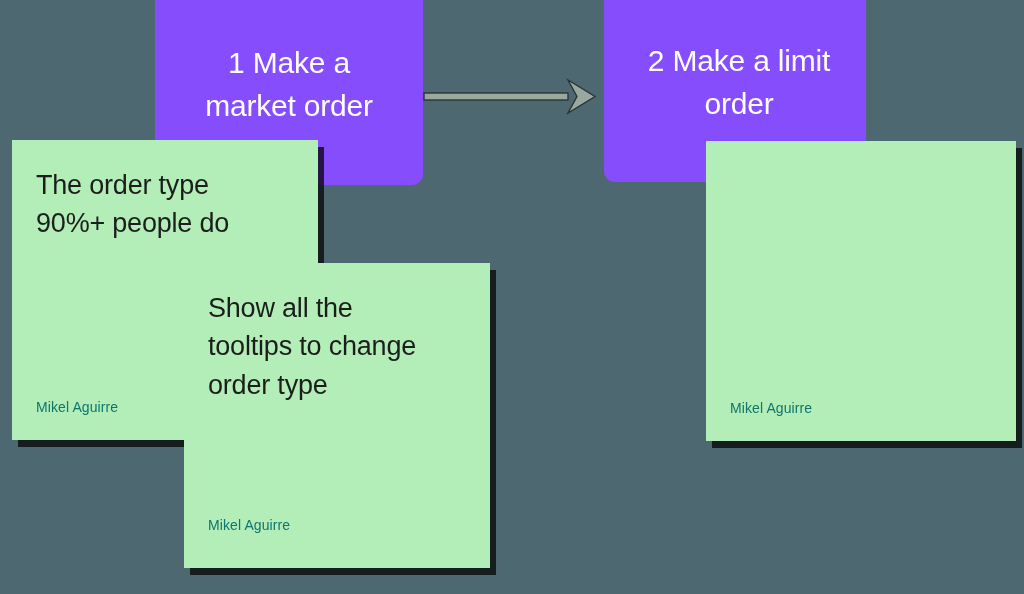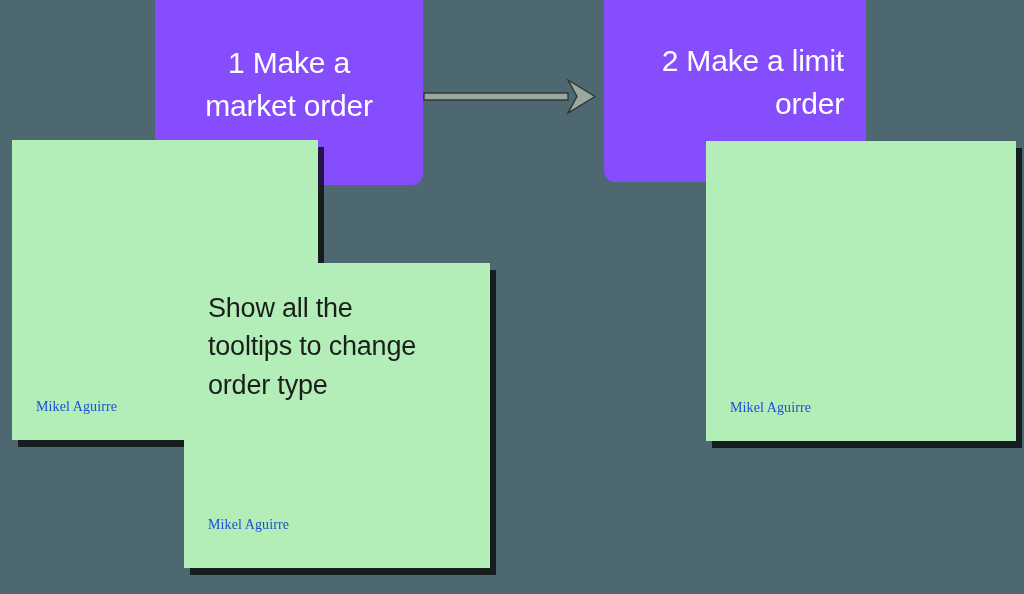--- a/index.html
+++ b/index.html
@@ -44,21 +44,21 @@
     width: 268px;
     height: 201px;
   }
   #step-2 {
     left: 604px;
     top: -16px;
     width: 262px;
     height: 198px;
   }
   #step-2 .step-text {
-    text-align: right;
+    text-align: center;
     width: 100%;
     padding-left: 8px;
   }
 
   
   #connector {
     position: absolute;
     left: 420px;
     top: 72px;
     width: 190px;
@@ -78,27 +78,26 @@
   }
   .sticky .sticky-text {
     color: #1b1f1c;
     font-size: 27px;
     line-height: 1.42;
     letter-spacing: -0.2px;
     white-space: pre-line;
     flex: 0 0 auto;
   }
   .sticky .sticky-author {
-    color: #1d4ed8;
+    color: #0f766e;
     font-size: 14px;
     line-height: 1.2;
     letter-spacing: 0.1px;
     position: absolute;
     left: 24px;
-    font-family: Liberation Serif, serif;
   }
 
   #note-1 {
     left: 12px;
     top: 140px;
     width: 306px;
     height: 300px;
     z-index: 3;
   }
   #note-1 .sticky-author { bottom: 24px; }
@@ -139,20 +138,22 @@
       </g>
     </svg>
   </div>
 
   <div id="step-2" class="step-card">
     <div class="step-text">2 Make a limit
 order</div>
   </div>
 
   <div id="note-1" class="sticky">
+    <div class="sticky-text">The order type
+90%+ people do</div>
     <div class="sticky-author">Mikel Aguirre</div>
   </div>
 
   <div id="note-3" class="sticky">
     <div class="sticky-author">Mikel Aguirre</div>
   </div>
 
   <div id="note-2" class="sticky">
     <div class="sticky-text">Show all the
 tooltips to change

